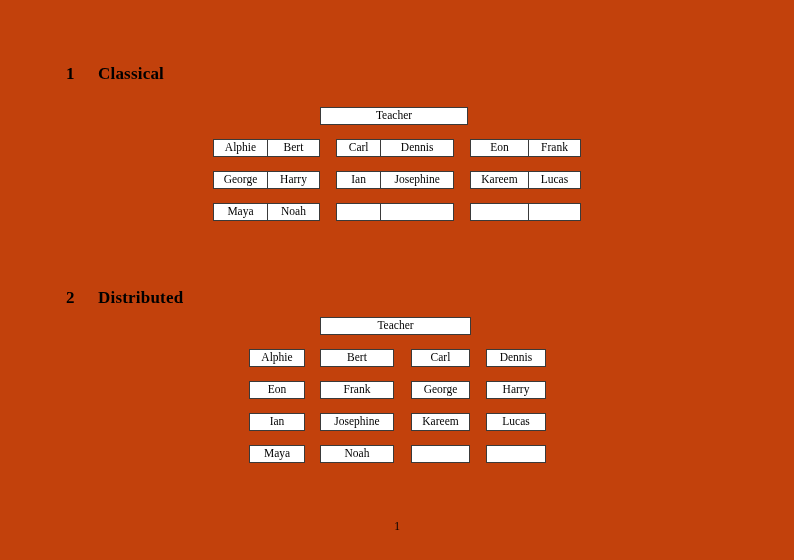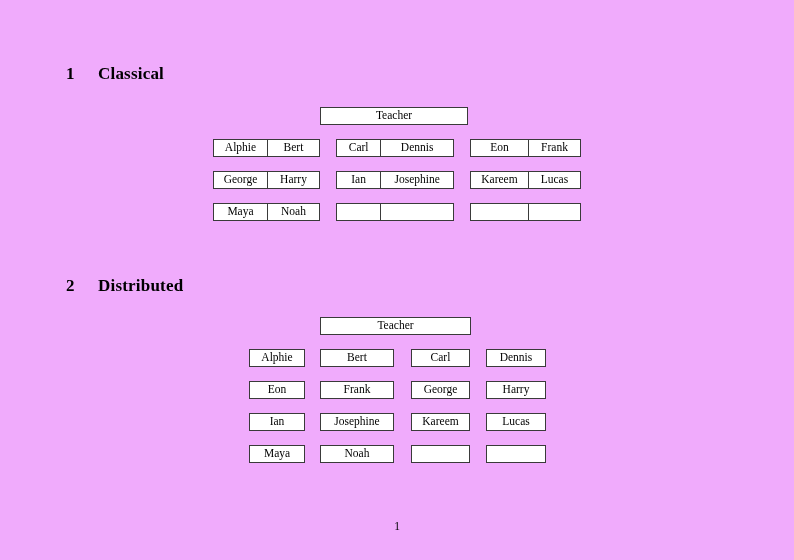--- a/index.html
+++ b/index.html
@@ -12,42 +12,42 @@
     height: 560px;
     position: relative;
     font-family: "Liberation Serif", "DejaVu Serif", serif;
     color: #000000;
     overflow: hidden;
   }
 
   .page {
     position: absolute;
     inset: 0;
-    background: #f0abfc;
+    background: #c2410c;
     padding-left: 24px;
   }
 
   
   .section-heading {
     position: absolute;
     font-size: 17px;
     font-weight: bold;
     letter-spacing: 0.2px;
     white-space: nowrap;
   }
   .section-heading .sec-num {
     display: inline-block;
     width: 32px;
   }
   .section-heading .sec-title {
     display: inline-block;
   }
 
   #heading-classical   { left: 66px; top: 64px; }
-  #heading-distributed { left: 66px; top: 276px; }
+  #heading-distributed { left: 66px; top: 288px; }
 
   
   .box {
     position: absolute;
     box-sizing: border-box;
     border: 1px solid #3a3a3a;
     background: #ffffff;
     font-size: 11.5px;
     line-height: 1;
     display: flex;

